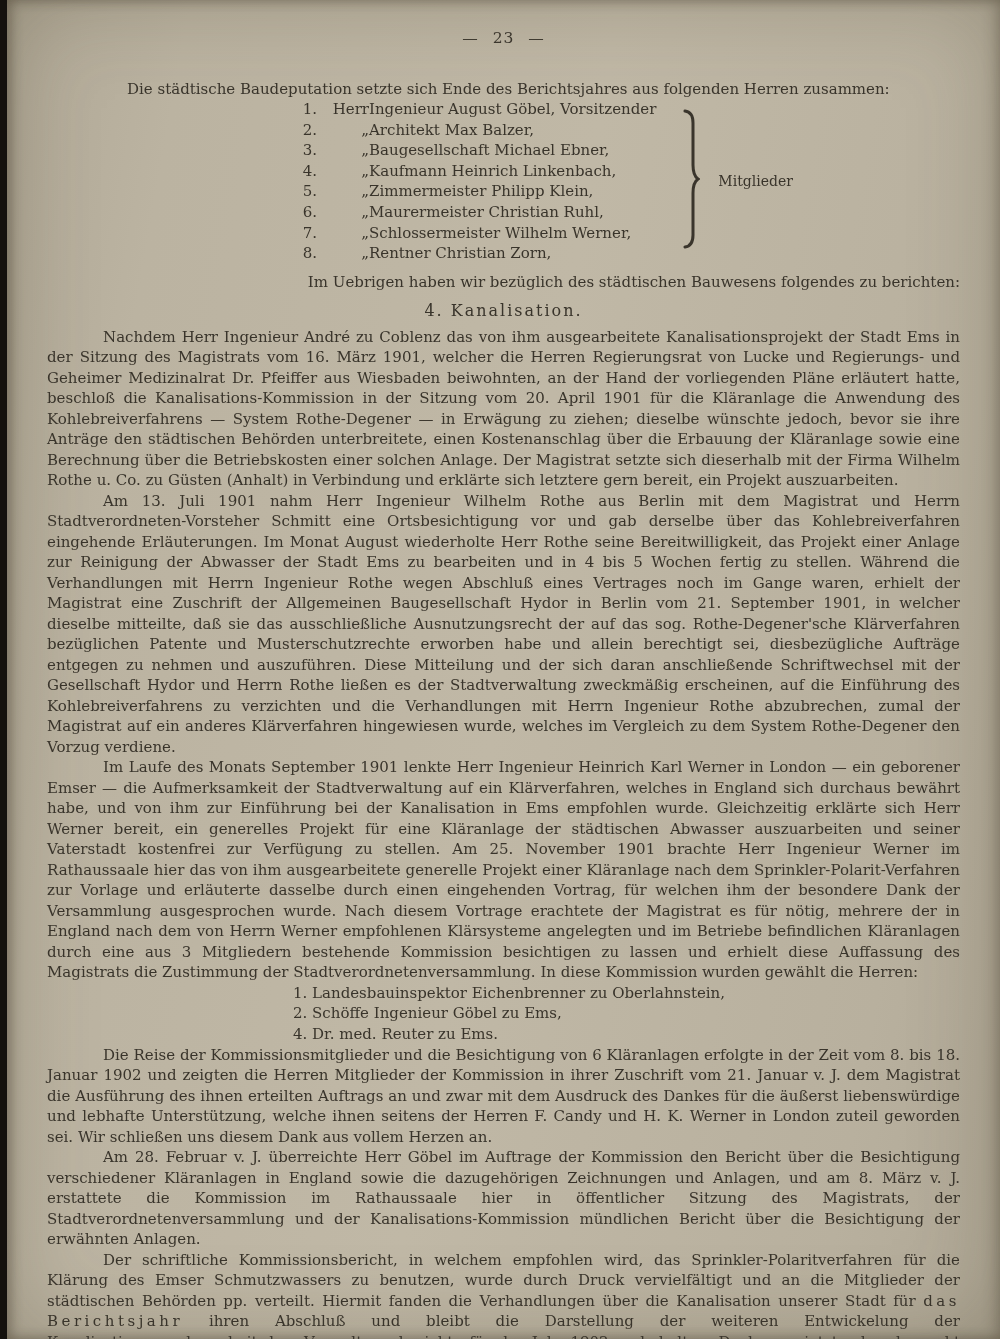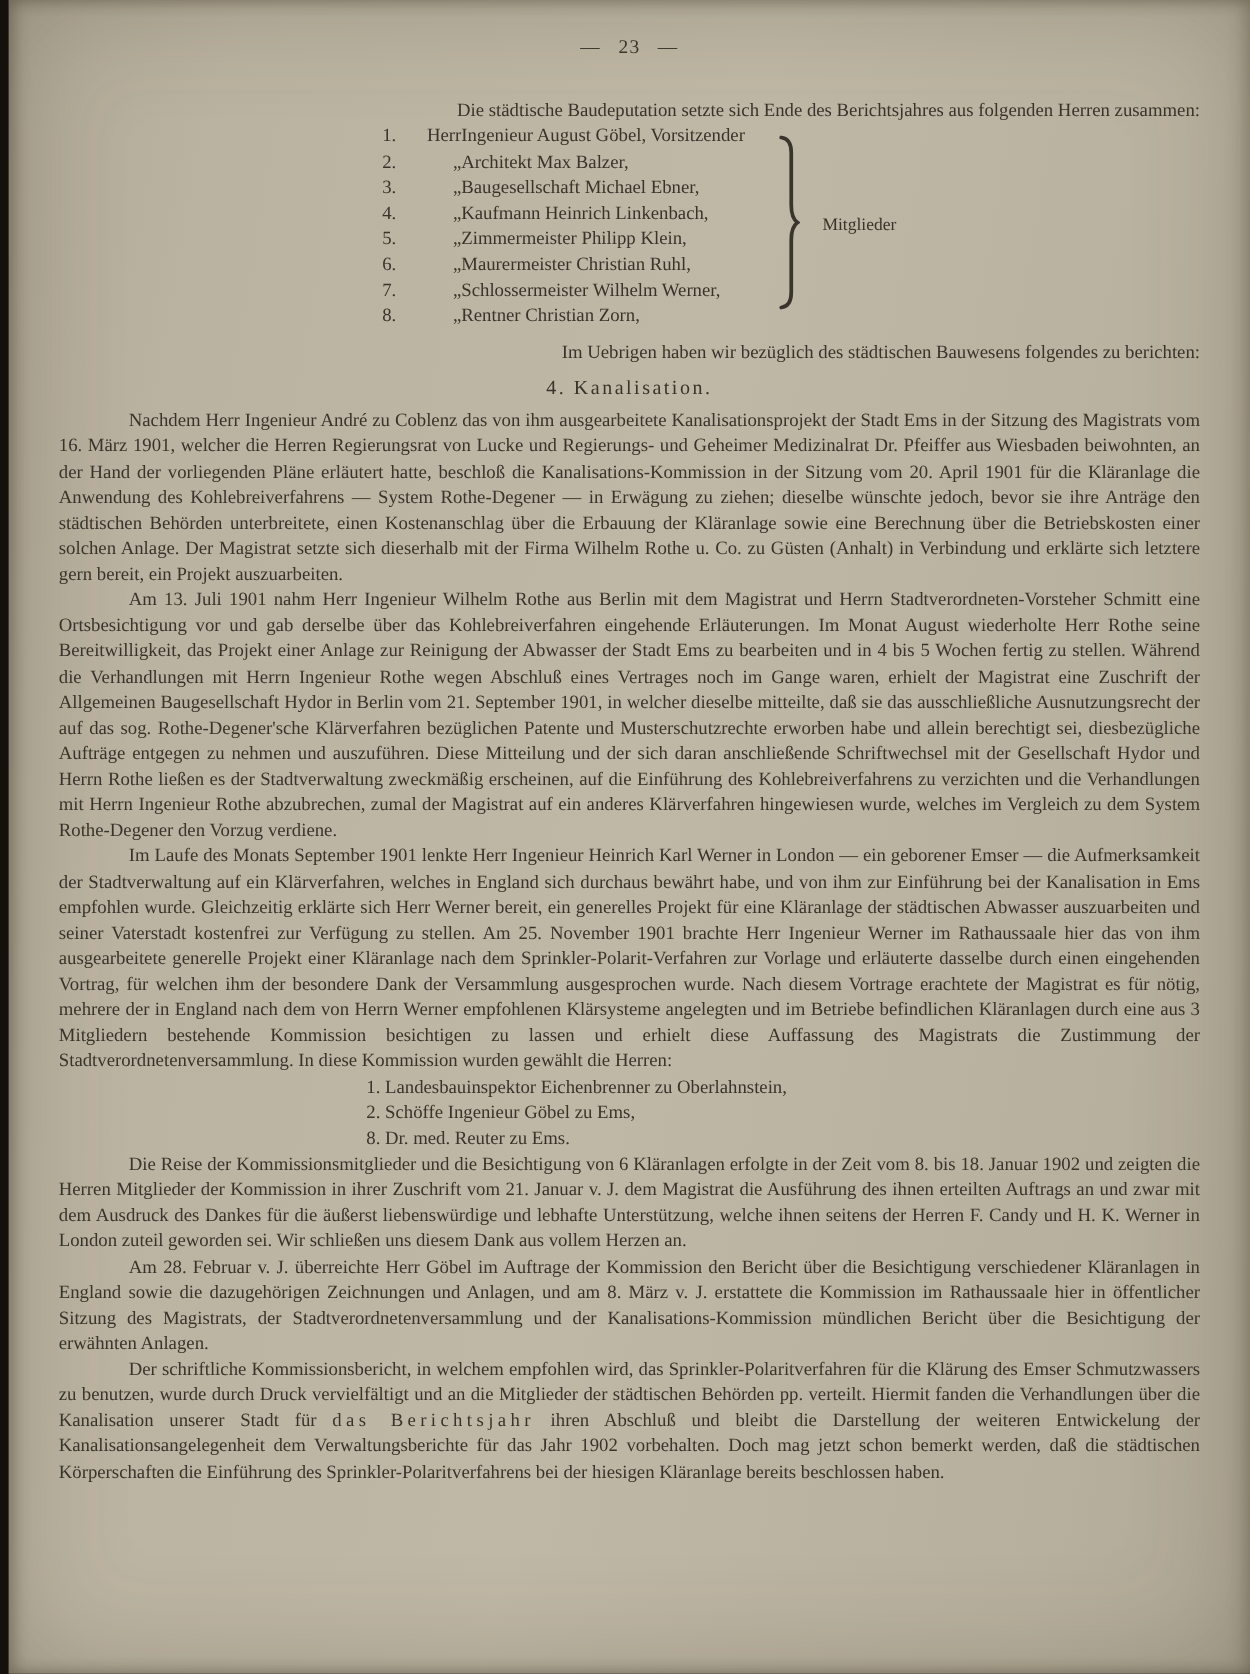--- a/index.html
+++ b/index.html
@@ -7,39 +7,38 @@
     width:1000px; height:1339px;
     background:#14110d;            
     position:relative;
     overflow:hidden;
     font-family:"DejaVu Serif", serif;
   }
   .page {
     position:absolute; left:7px; top:0; right:0; bottom:0;
     background:linear-gradient(100deg,#b1a997 0%, #bbb3a1 15%, #c0b8a6 50%, #b8b09e 85%, #b0a896 100%);
     box-shadow: inset 0 0 90px rgba(70,60,40,.28), inset -5px 0 14px rgba(45,38,24,.22), inset 5px 0 12px rgba(45,38,24,.30);
-    font-family: Liberation Serif, serif;
   }
   .content {
     position:absolute; left:40px; right:40px; top:28px;
     color:#39342b;
     font-size:15px; line-height:20.5px;
     text-align:justify;
   }
   .pageno {
     text-align:center;
     font-size:15.5px;
     letter-spacing:1px;
     margin-bottom:30px;
     color:#3b362d;
   }
   .pageno span { display:inline-block; }
   .pageno .dash { margin:0 14px; }
   p.para { margin:0; text-indent:56px; }
-  p.intro { margin:0; text-indent:80px; text-align:right; }
+  p.intro { margin:0; text-indent:80px; text-align:left; }
   
   .members-wrap { display:flex; align-items:center; margin:0 0 6px 0; }
   .member-list { margin-left:238px; }
   .member-row { display:flex; line-height:20.6px; }
   .member-row .num { width:32px; text-align:right; flex:none; }
   .member-row .prefix { width:52px; text-align:right; flex:none; }
   .member-row .mname { white-space:nowrap; }
   .brace-wrap { display:flex; align-items:center; margin-left:26px; }
   .brace-label { margin-left:18px; font-size:14px; color:#39342b; }
   
@@ -125,21 +124,21 @@
 
     <p class="para">Nachdem Herr Ingenieur André zu Coblenz das von ihm ausgearbeitete Kanalisationsprojekt der Stadt Ems in der Sitzung des Magistrats vom 16. März 1901, welcher die Herren Regierungsrat von Lucke und Regierungs- und Geheimer Medizinalrat Dr. Pfeiffer aus Wiesbaden beiwohnten, an der Hand der vorliegenden Pläne erläutert hatte, beschloß die Kanalisations-Kommission in der Sitzung vom 20. April 1901 für die Kläranlage die Anwendung des Kohlebreiverfahrens — System Rothe-Degener — in Erwägung zu ziehen; dieselbe wünschte jedoch, bevor sie ihre Anträge den städtischen Behörden unterbreitete, einen Kostenanschlag über die Erbauung der Kläranlage sowie eine Berechnung über die Betriebskosten einer solchen Anlage. Der Magistrat setzte sich dieserhalb mit der Firma Wilhelm Rothe u. Co. zu Güsten (Anhalt) in Verbindung und erklärte sich letztere gern bereit, ein Projekt auszuarbeiten.</p>
 
     <p class="para">Am 13. Juli 1901 nahm Herr Ingenieur Wilhelm Rothe aus Berlin mit dem Magistrat und Herrn Stadtverordneten-Vorsteher Schmitt eine Ortsbesichtigung vor und gab derselbe über das Kohlebreiverfahren eingehende Erläuterungen. Im Monat August wiederholte Herr Rothe seine Bereitwilligkeit, das Projekt einer Anlage zur Reinigung der Abwasser der Stadt Ems zu bearbeiten und in 4 bis 5 Wochen fertig zu stellen. Während die Verhandlungen mit Herrn Ingenieur Rothe wegen Abschluß eines Vertrages noch im Gange waren, erhielt der Magistrat eine Zuschrift der Allgemeinen Baugesellschaft Hydor in Berlin vom 21. September 1901, in welcher dieselbe mitteilte, daß sie das ausschließliche Ausnutzungsrecht der auf das sog. Rothe-Degener'sche Klärverfahren bezüglichen Patente und Musterschutzrechte erworben habe und allein berechtigt sei, diesbezügliche Aufträge entgegen zu nehmen und auszuführen. Diese Mitteilung und der sich daran anschließende Schriftwechsel mit der Gesellschaft Hydor und Herrn Rothe ließen es der Stadtverwaltung zweckmäßig erscheinen, auf die Einführung des Kohlebreiverfahrens zu verzichten und die Verhandlungen mit Herrn Ingenieur Rothe abzubrechen, zumal der Magistrat auf ein anderes Klärverfahren hingewiesen wurde, welches im Vergleich zu dem System Rothe-Degener den Vorzug verdiene.</p>
 
     <p class="para">Im Laufe des Monats September 1901 lenkte Herr Ingenieur Heinrich Karl Werner in London — ein geborener Emser — die Aufmerksamkeit der Stadtverwaltung auf ein Klärverfahren, welches in England sich durchaus bewährt habe, und von ihm zur Einführung bei der Kanalisation in Ems empfohlen wurde. Gleichzeitig erklärte sich Herr Werner bereit, ein generelles Projekt für eine Kläranlage der städtischen Abwasser auszuarbeiten und seiner Vaterstadt kostenfrei zur Verfügung zu stellen. Am 25. November 1901 brachte Herr Ingenieur Werner im Rathaussaale hier das von ihm ausgearbeitete generelle Projekt einer Kläranlage nach dem Sprinkler-Polarit-Verfahren zur Vorlage und erläuterte dasselbe durch einen eingehenden Vortrag, für welchen ihm der besondere Dank der Versammlung ausgesprochen wurde. Nach diesem Vortrage erachtete der Magistrat es für nötig, mehrere der in England nach dem von Herrn Werner empfohlenen Klärsysteme angelegten und im Betriebe befindlichen Kläranlagen durch eine aus 3 Mitgliedern bestehende Kommission besichtigen zu lassen und erhielt diese Auffassung des Magistrats die Zustimmung der Stadtverordnetenversammlung. In diese Kommission wurden gewählt die Herren:</p>
 
     <div class="commission">
       <div>1. Landesbauinspektor Eichenbrenner zu Oberlahnstein,</div>
       <div>2. Schöffe Ingenieur Göbel zu Ems,</div>
-      <div>8. Dr. med. Reuter zu Ems.</div>
+      <div>4. Dr. med. Reuter zu Ems.</div>
     </div>
 
     <p class="para">Die Reise der Kommissionsmitglieder und die Besichtigung von 6 Kläranlagen erfolgte in der Zeit vom 8. bis 18. Januar 1902 und zeigten die Herren Mitglieder der Kommission in ihrer Zuschrift vom 21. Januar v. J. dem Magistrat die Ausführung des ihnen erteilten Auftrags an und zwar mit dem Ausdruck des Dankes für die äußerst liebenswürdige und lebhafte Unterstützung, welche ihnen seitens der Herren F. Candy und H. K. Werner in London zuteil geworden sei. Wir schließen uns diesem Dank aus vollem Herzen an.</p>
 
     <p class="para">Am 28. Februar v. J. überreichte Herr Göbel im Auftrage der Kommission den Bericht über die Besichtigung verschiedener Kläranlagen in England sowie die dazugehörigen Zeichnungen und Anlagen, und am 8. März v. J. erstattete die Kommission im Rathaussaale hier in öffentlicher Sitzung des Magistrats, der Stadtverordnetenversammlung und der Kanalisations-Kommission mündlichen Bericht über die Besichtigung der erwähnten Anlagen.</p>
 
     <p class="para"><span>Der schriftliche Kommissionsbericht, in welchem empfohlen wird, das Sprinkler-Polaritverfahren für die Klärung des Emser Schmutzwassers zu benutzen, wurde durch Druck vervielfältigt und an die Mitglieder der städtischen Behörden pp. verteilt. Hiermit fanden die Verhandlungen über die Kanalisation unserer Stadt für </span><span class="emph-sperr">das Berichtsjahr</span><span> ihren Abschluß und bleibt die Darstellung der weiteren Entwickelung der Kanalisationsangelegenheit dem Verwaltungsberichte für das Jahr 1902 vorbehalten. Doch mag jetzt schon bemerkt werden, daß die städtischen Körperschaften die Einführung des Sprinkler-Polaritverfahrens bei der hiesigen Kläranlage bereits beschlossen haben.</span></p>
 
   </div>
 </div>

